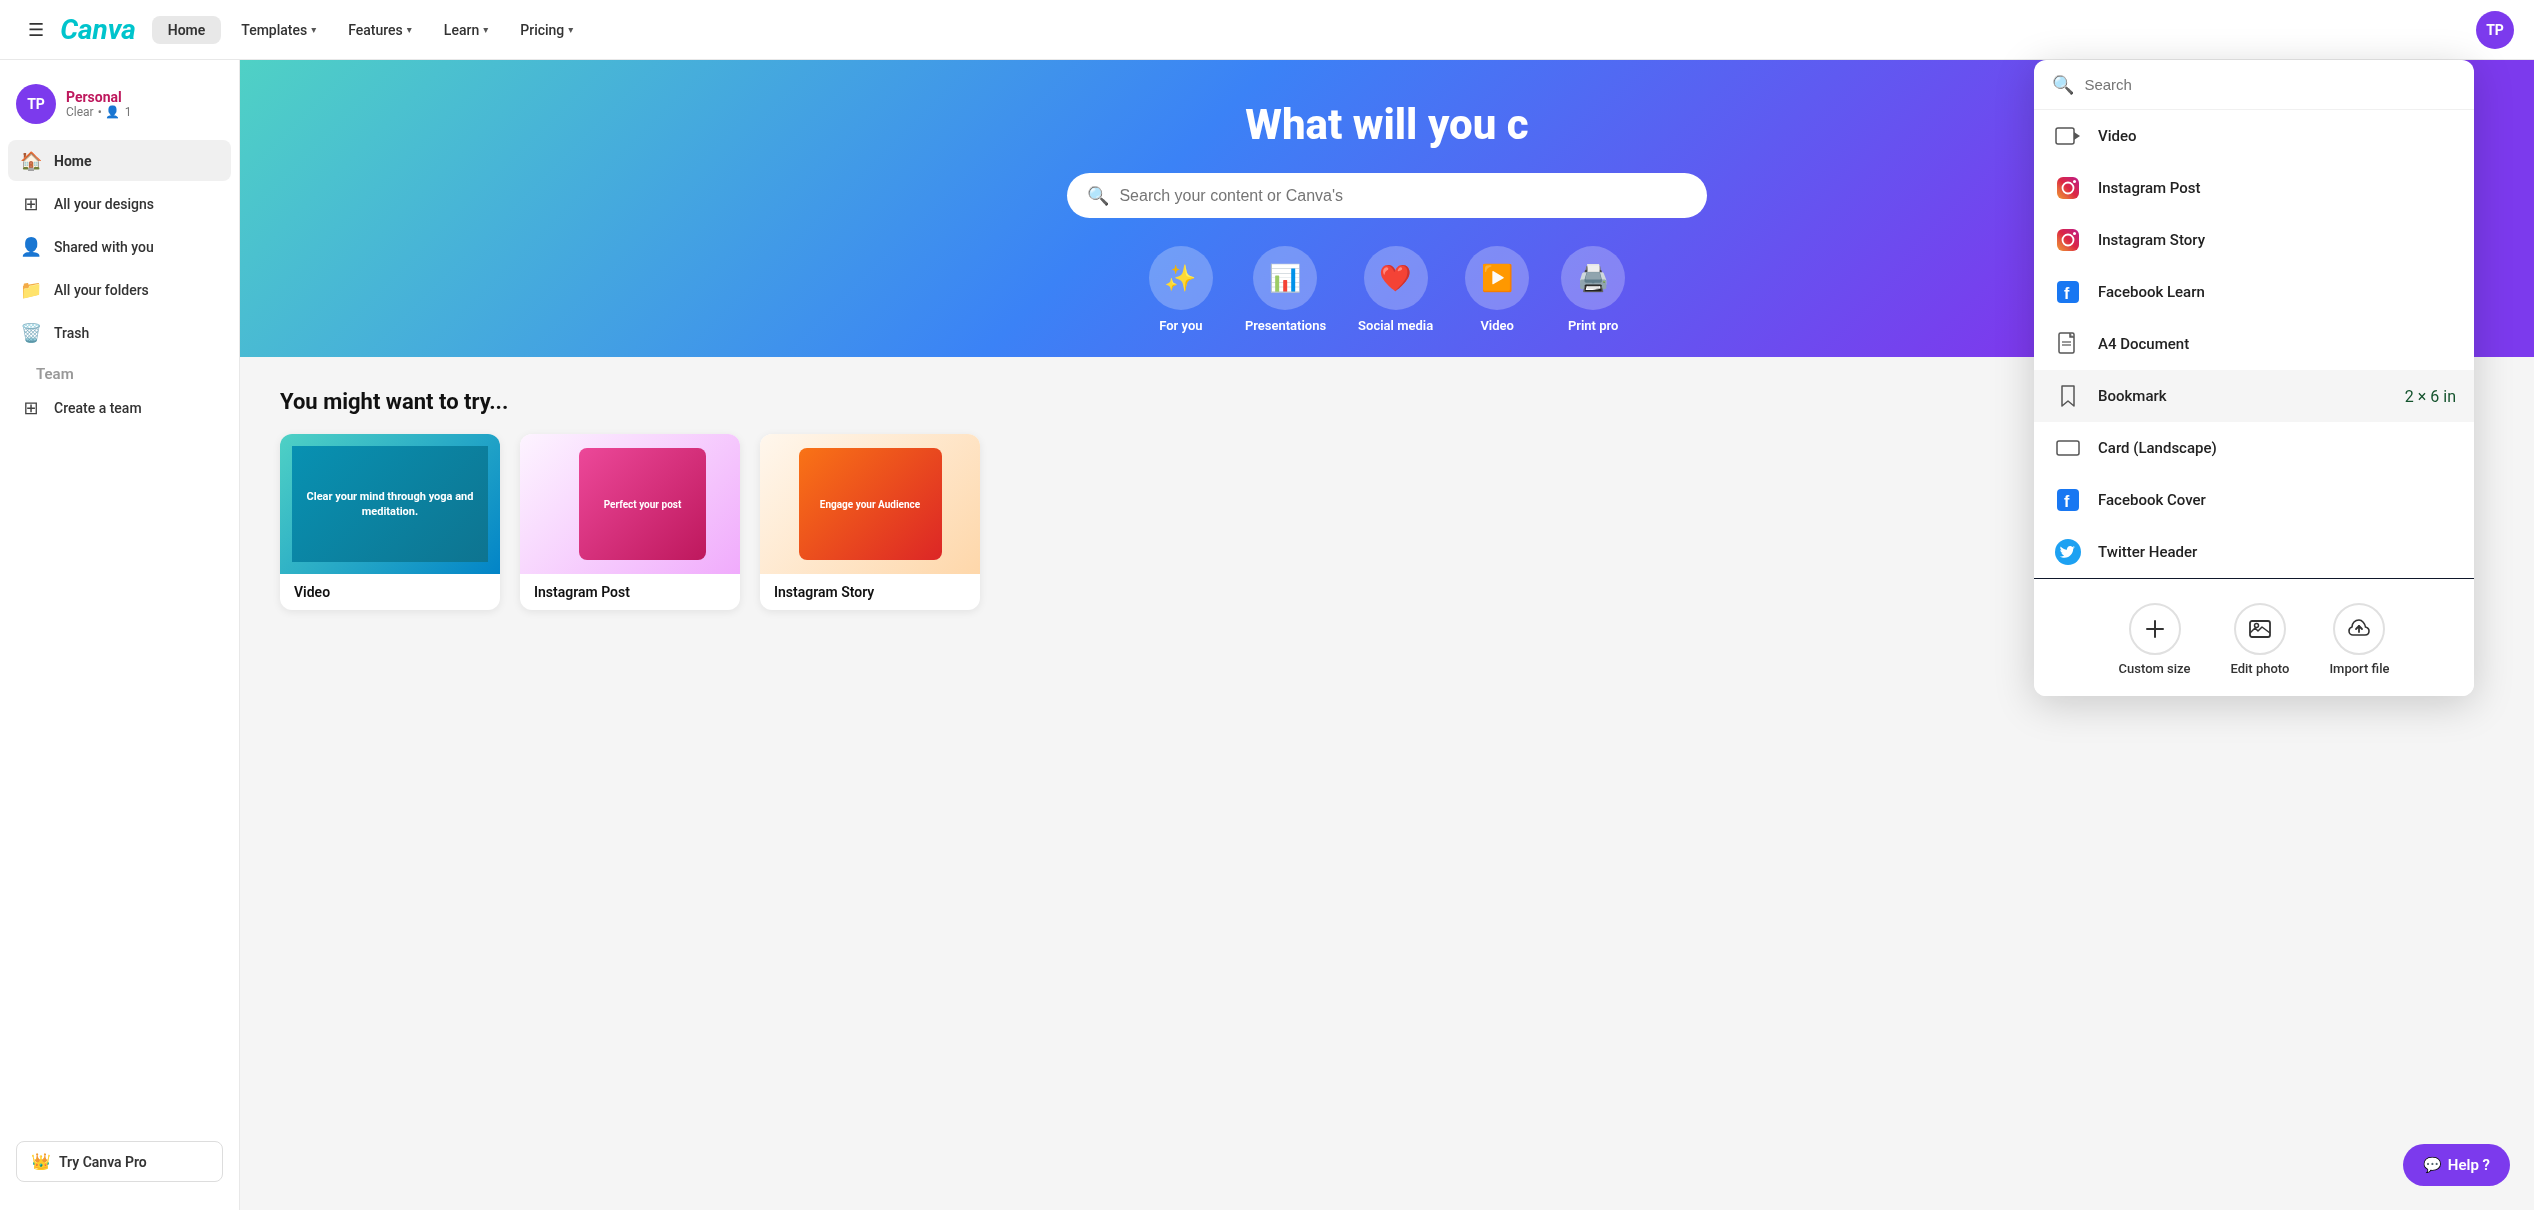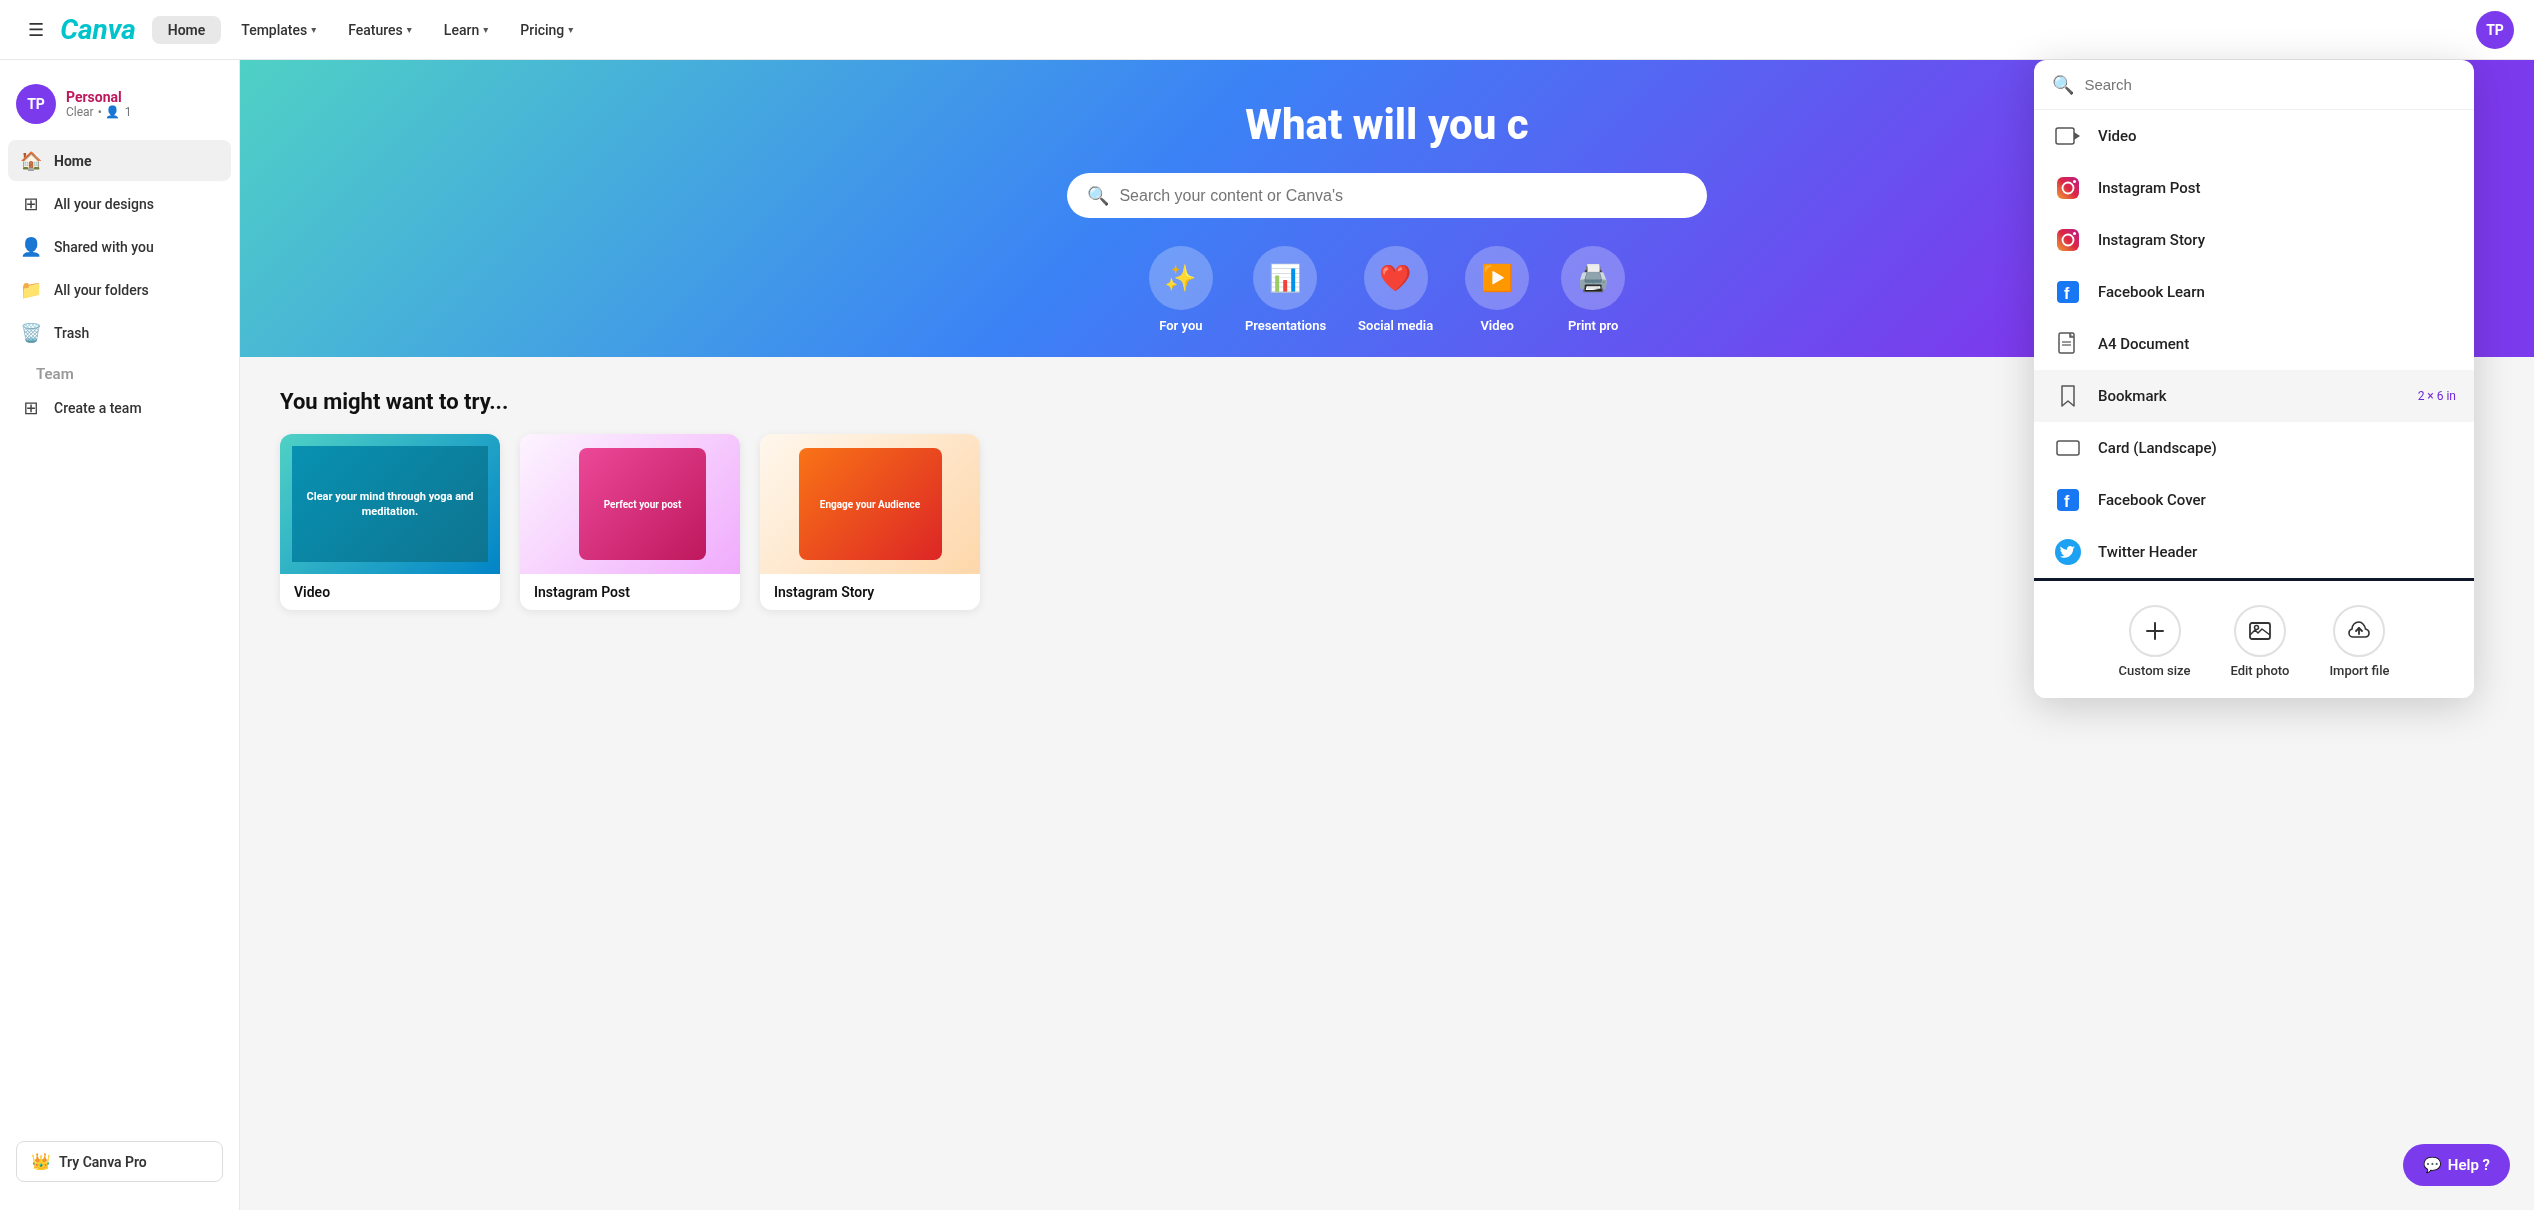--- a/index.html
+++ b/index.html
@@ -120,26 +120,26 @@
     .search-top-icon { font-size: 18px; color: #999; }
     .search-top input { border: none; outline: none; font-size: 15px; color: #888; flex: 1; background: transparent; }
     .search-suggested-label { font-size: 12px; font-weight: 700; color: #888; padding: 14px 18px 6px; text-transform: none; }
     .search-item {
       display: flex; align-items: center; gap: 14px; padding: 10px 18px;
       cursor: pointer; font-size: 15px; color: #222;
     }
     .search-item:hover, .search-item.highlighted { background: #f5f5f5; }
     .search-item-icon { width: 32px; height: 32px; display: flex; align-items: center; justify-content: center; font-size: 20px; flex-shrink: 0; }
     .search-item-label { flex: 1; font-weight: 500; }
-    .search-item-sublabel { font-size: 12px; color: #6d28d9; text-align: right; }
+    .search-item-sublabel { font-size: 16px; color: #14532d; text-align: right; }
 
     
     .bottom-actions {
       display: flex; justify-content: center; gap: 40px; padding: 24px 18px 20px;
-      border-top: 3px solid #0f172a; background: #fff;
+      border-top: 1px solid #0f172a; background: #fff;
     }
     .action-btn { display: flex; flex-direction: column; align-items: center; gap: 6px; cursor: pointer; }
     .action-circle {
       width: 52px; height: 52px; border-radius: 50%; background: #fff;
       border: 2px solid #e0e0e0; display: flex; align-items: center; justify-content: center;
       font-size: 22px;
     }
     .action-label { font-size: 13px; color: #333; font-weight: 500; }
 
     

